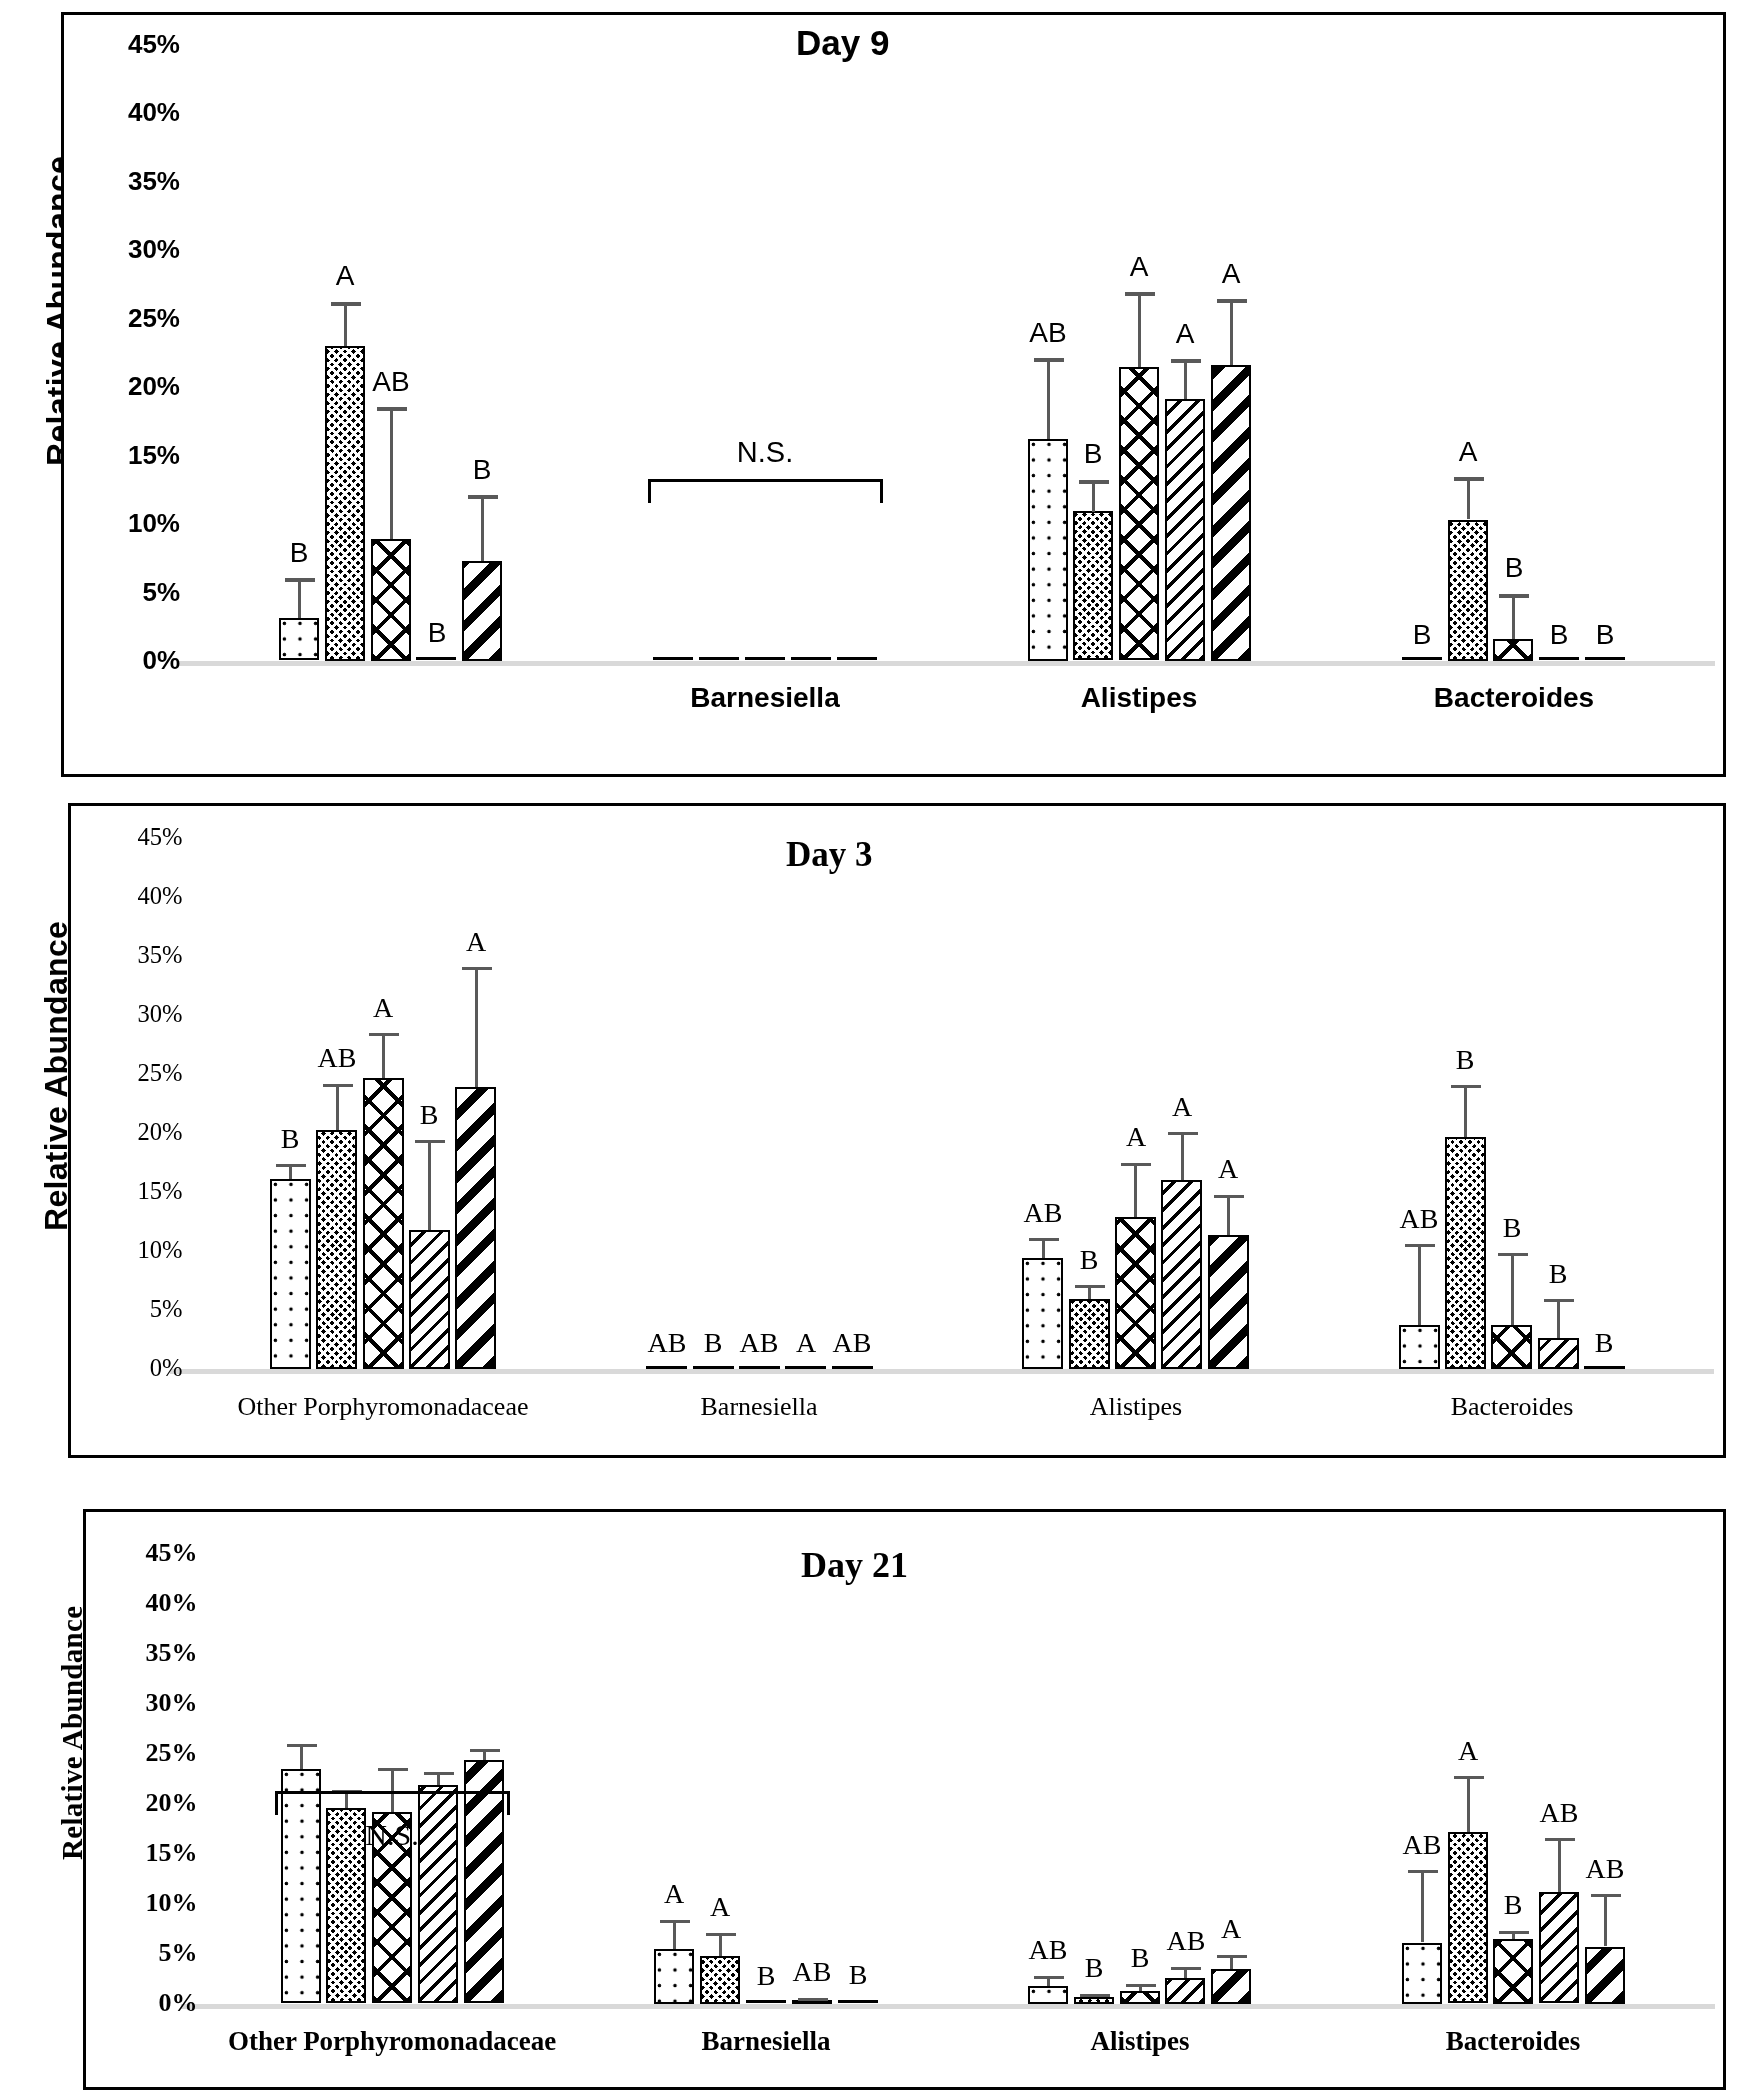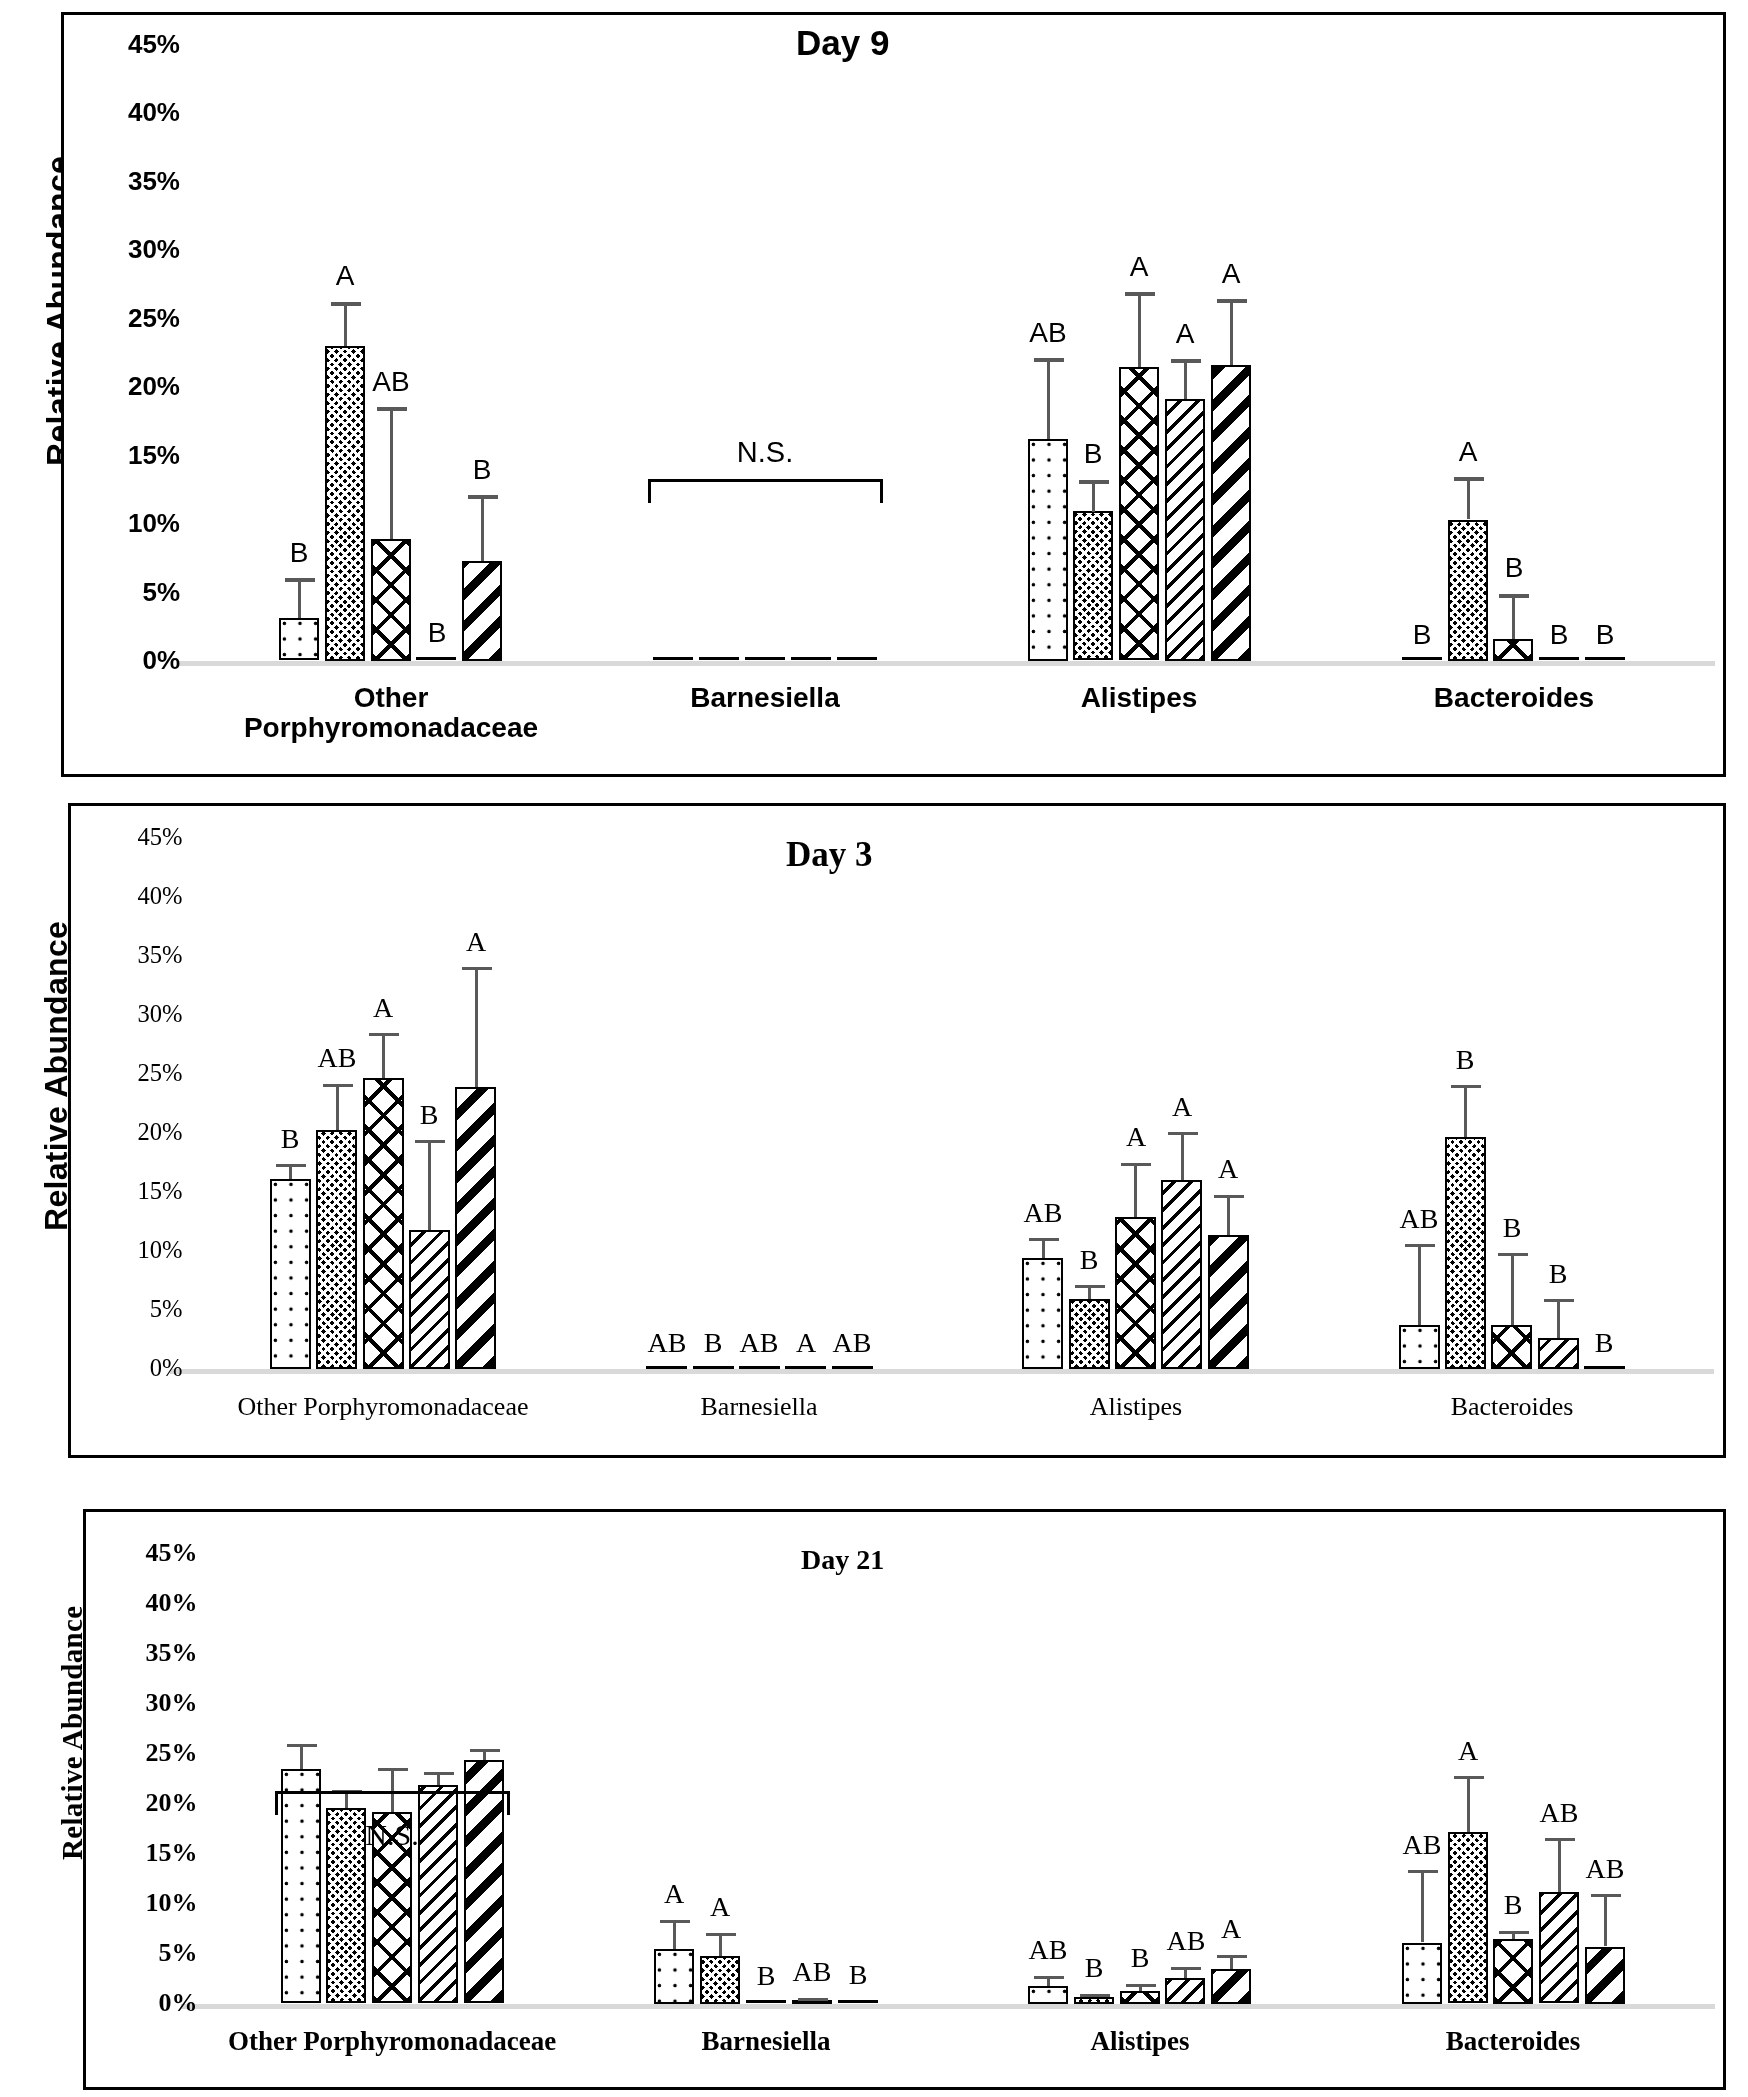--- a/index.html
+++ b/index.html
@@ -67,21 +67,21 @@
 
   
   .ptitle {
     position: absolute;
     font-weight: bold;
     color: #000;
     white-space: nowrap;
   }
   .ptitle.t0  { font-family:"Liberation Sans",sans-serif;  font-size: 35px; left: 793px; top: 21px; }
   .ptitle.t7  { font-family:"Liberation Serif",serif; font-size: 35px; left: 782px; top: 835px; }
-  .ptitle.t21 { font-family:"Liberation Serif",serif; font-size: 28px; left: 799px; top: 1547px; }
+  .ptitle.t21 { font-family:"Liberation Serif",serif; font-size: 36px; left: 799px; top: 1547px; }
 
   
   .bar {
     position: absolute;
     bottom: 0;
     border: 2.2px solid #000;
     background-color: #fff;
     background-repeat: repeat;
   }
   .bar.zero { border: none; border-top: 3.9px solid #000; height: 0 !important; background: none; }
@@ -228,22 +228,20 @@
         <div class="err" style="left: 280px; top: 287px; height: 44px;"></div>
         <div class="sig sans-sig" style="left: 281px; top: 245px;">A</div>
         <div class="bar f-g3" style="left: 307px; width: 40px; bottom: 0px; position: absolute; top: 524px; height: 122px;"></div>
         <div class="err" style="left: 326px; top: 392px; height: 132px;"></div>
         <div class="sig sans-sig" style="left: 327px; top: 351px;">AB</div>
         <div class="bar f-g4 zero" style="left: 352px; width: 40px; bottom: 0px; position: absolute; top: 642px; height: 0px;"></div>
         <div class="sig sans-sig" style="left: 373px; top: 602px;">B</div>
         <div class="bar f-g5" style="left: 398px; width: 40px; bottom: 0px; position: absolute; top: 546px; height: 100px;"></div>
         <div class="err" style="left: 417px; top: 480px; height: 66px;"></div>
         <div class="sig sans-sig" style="left: 418px; top: 439px;">B</div>
-        <div class="cat" style="left: 327px; top: 668px;">Other
-Porphyromonadaceae</div>
         <div class="bar f-g1 zero" style="left: 589px; width: 40px; bottom: 0px; position: absolute; top: 642px; height: 0px;"></div>
         <div class="bar f-g2 zero" style="left: 635px; width: 40px; bottom: 0px; position: absolute; top: 642px; height: 0px;"></div>
         <div class="bar f-g3 zero" style="left: 681px; width: 40px; bottom: 0px; position: absolute; top: 642px; height: 0px;"></div>
         <div class="bar f-g4 zero" style="left: 727px; width: 40px; bottom: 0px; position: absolute; top: 642px; height: 0px;"></div>
         <div class="bar f-g5 zero" style="left: 773px; width: 40px; bottom: 0px; position: absolute; top: 642px; height: 0px;"></div>
         <div class="cat" style="left: 701px; top: 668px;">Barnesiella</div>
         <div class="bar f-g1" style="left: 964px; width: 40px; bottom: 0px; position: absolute; top: 424px; height: 222px;"></div>
         <div class="err" style="left: 983px; top: 343px; height: 81px;"></div>
         <div class="sig sans-sig" style="left: 984px; top: 302px;">AB</div>
         <div class="bar f-g2" style="left: 1009px; width: 40px; bottom: 0px; position: absolute; top: 496px; height: 149px;"></div>

